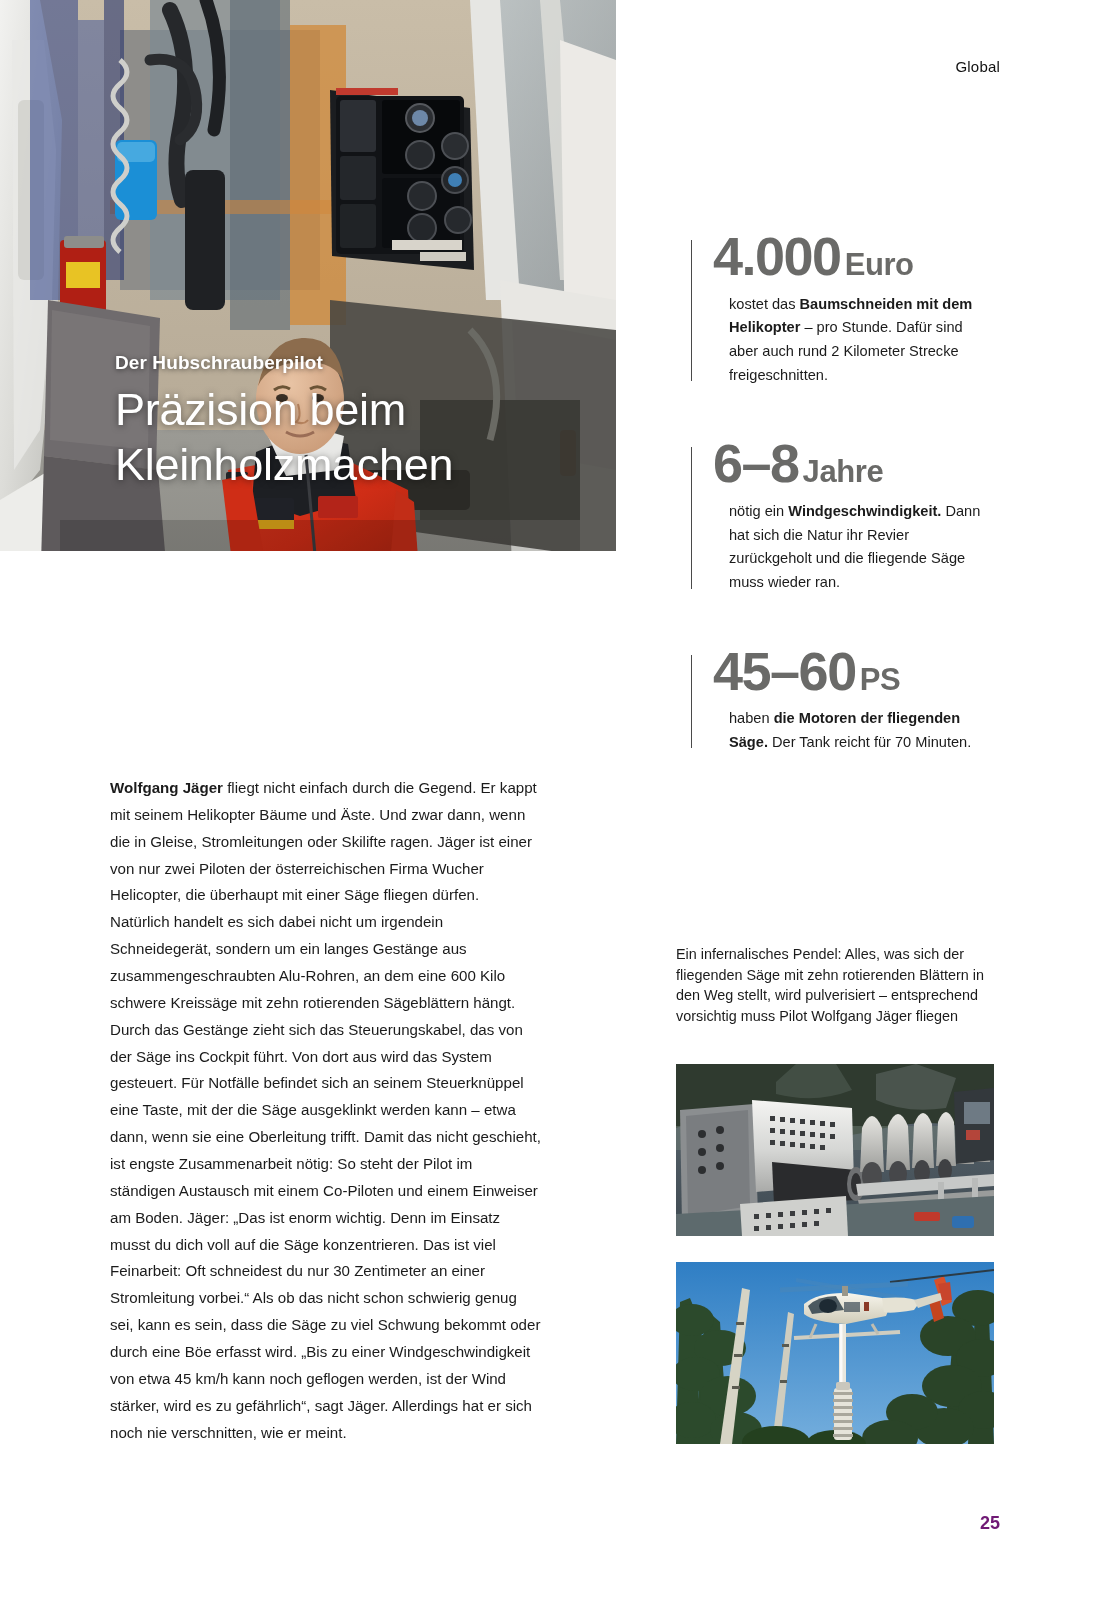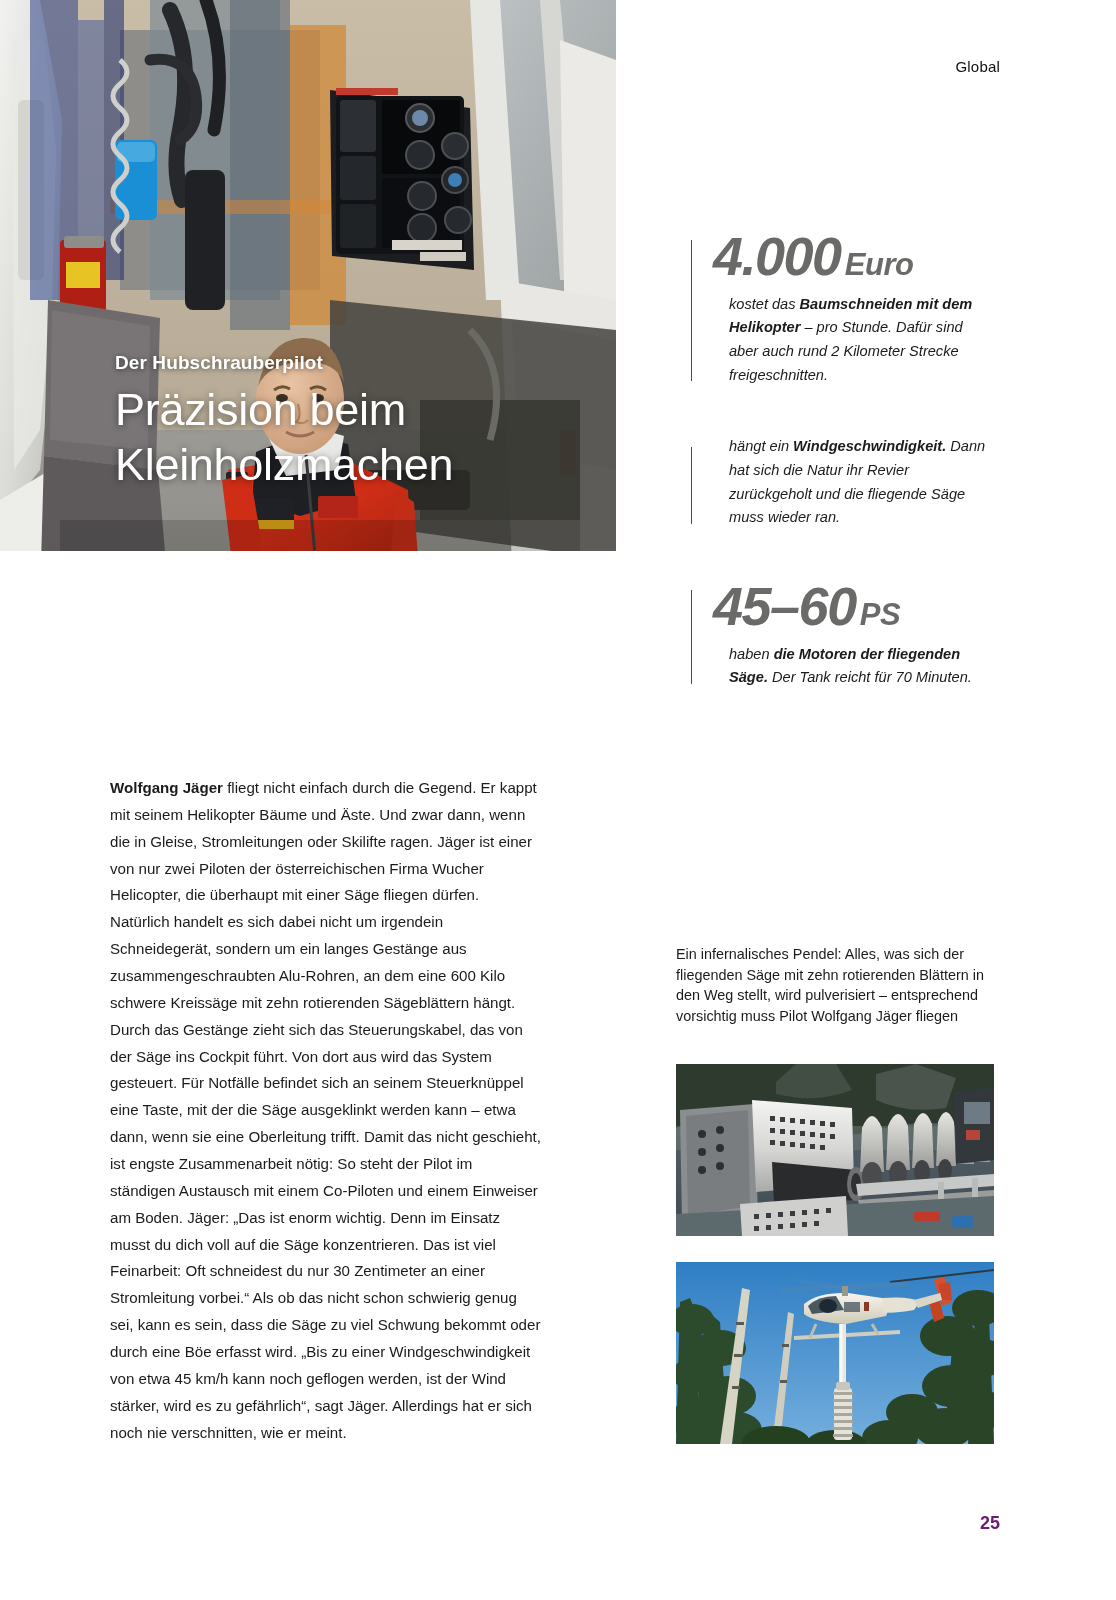--- a/index.html
+++ b/index.html
@@ -73,21 +73,20 @@
     text-align: left;
   }
   .body-col b { font-weight: bold; }
 
   
   .stats {
     position: absolute;
     left: 691px;
     top: 228px;
     width: 300px;
-    font-style: italic;
   }
   .stat {
     position: relative;
     padding-left: 22px;
     margin-bottom: 40px;
   }
   .stat::before {
     content: "";
     position: absolute;
     left: 0;
@@ -318,21 +317,22 @@
 </div>
 
 <div class="stats">
 
   <div class="stat s1">
     <div class="stat-figure"><span>4.000</span><span class="unit">Euro</span></div>
     <div class="stat-text"><span>kostet das </span><b>Baumschneiden mit dem Helikopter</b><span> – pro Stunde. Dafür sind aber auch rund 2 Kilometer Strecke freigeschnitten.</span></div>
   </div>
 
   <div class="stat s2">
-    <div class="stat-text"><span>hängt ein </span><b>Windgeschwindigkeit.</b><span> Dann hat sich die Natur ihr Revier zurückgeholt und die fliegende Säge muss wieder ran.</span></div>
+    <div class="stat-figure"><span>6–8</span><span class="unit">Jahre</span></div>
+    <div class="stat-text"><span>nötig ein </span><b>Windgeschwindigkeit.</b><span> Dann hat sich die Natur ihr Revier zurückgeholt und die fliegende Säge muss wieder ran.</span></div>
   </div>
 
   <div class="stat s3">
     <div class="stat-figure"><span>45–60</span><span class="unit">PS</span></div>
     <div class="stat-text"><span>haben </span><b>die Motoren der fliegenden Säge.</b><span> Der Tank reicht für 70 Minuten.</span></div>
   </div>
 
 </div>
 
 <div class="photo-caption">Ein infernalisches Pendel: Alles, was sich der fliegenden Säge mit zehn rotierenden Blättern in den Weg stellt, wird pulverisiert – entsprechend vorsichtig muss Pilot Wolfgang Jäger fliegen</div>

